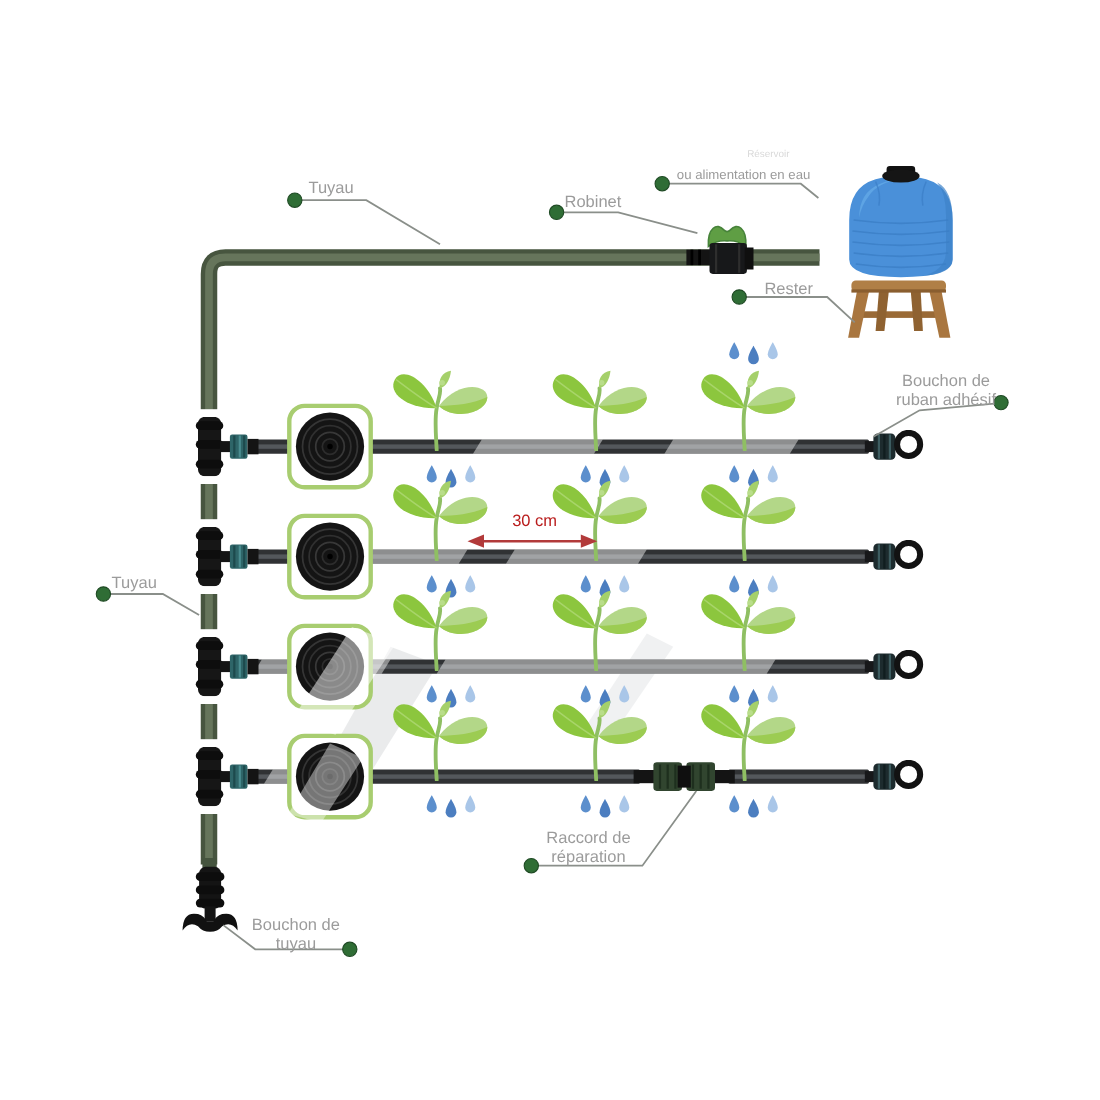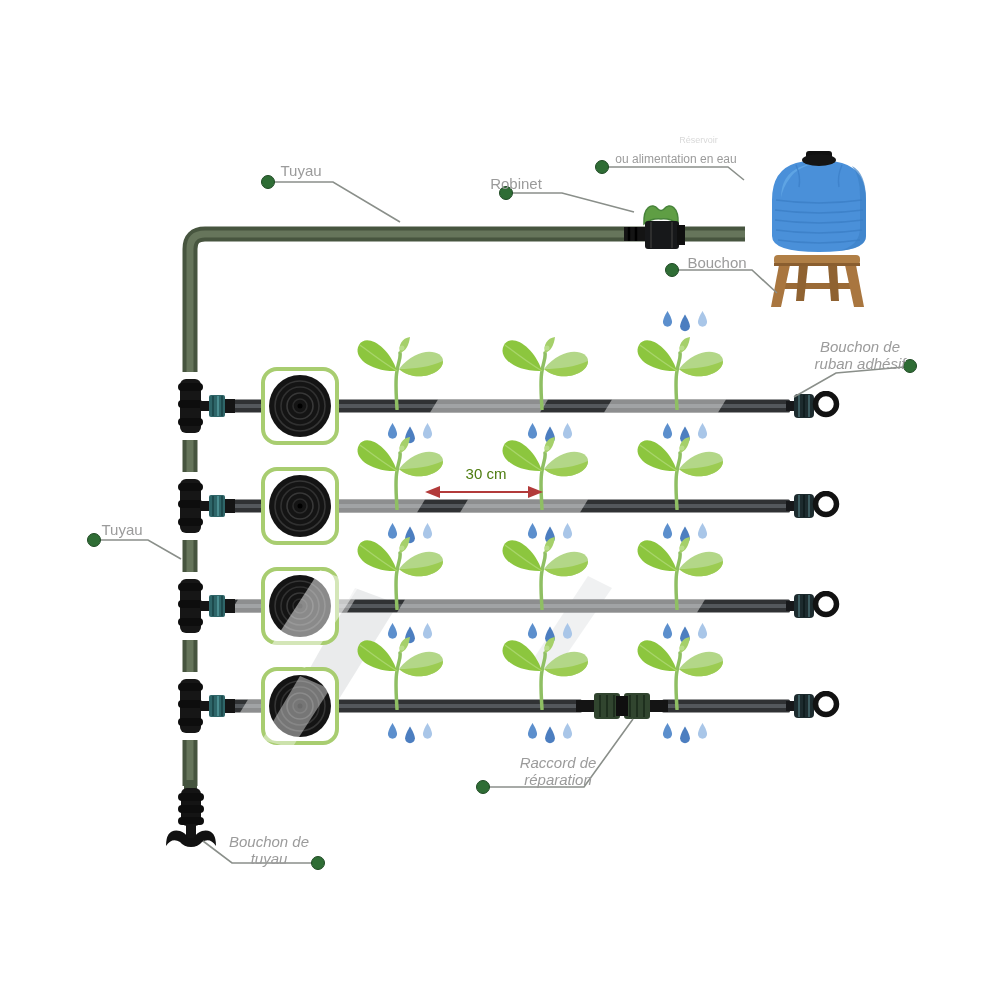--- a/index.html
+++ b/index.html
@@ -1,23 +1,23 @@
 <!DOCTYPE html>
 <html><head>
 <meta charset="utf-8">
 <style>
   html,body{margin:0;padding:0;background:#fff;}
   .stage{position:relative;width:1000px;height:1000px;background:#ffffff;overflow:hidden;
          font-family:"Liberation Sans",sans-serif;}
   .stage > svg{position:absolute;left:0;top:0;}
   .lbl{position:absolute;transform:translate(-50%,-50%);color:#9b9b9b;font-size:15px;
        line-height:1.15;text-align:center;white-space:nowrap;}
-  .lbl span{display:block;font-style:italic;}
+  .lbl span{display:block;}
   .lbl-faint{color:#d9d9d9;font-size:9px;padding-left:43px;}
-  .lbl-measure{color:#4d7c0f;font-size:15px;}
+  .lbl-measure{color:#b91c1c;font-size:15px;}
 </style>
 </head>
 <body>
 
 <div class="stage">
 
 <svg width="1000" height="1000" viewBox="0 0 1000 1000">
   <defs>
     <symbol id="sym-tee" viewBox="0 0 62 54">
       <rect x="5" y="0" width="21" height="54" rx="6" fill="#161616"></rect>
@@ -281,29 +281,29 @@
   <g>
     <line x1="437" y1="492" x2="531" y2="492" stroke="#b23a3a" stroke-width="2.2"></line>
     <polygon points="425,492 440,486 440,498" fill="#b23a3a"></polygon>
     <polygon points="543,492 528,486 528,498" fill="#b23a3a"></polygon>
   </g>
 </svg>
 
 <div class="lbl" style="left:301px;top:171px">Tuyau</div>
 <div class="lbl lbl-faint" style="left:677px;top:140px">Réservoir</div>
 <div class="lbl" style="left:676px;top:160px;font-size:12px">ou alimentation en eau</div>
-<div class="lbl" style="left:516px;top:184px">Robinet</div>
-<div class="lbl" style="left:717px;top:263px">Bouchon</div>
+<div class="lbl" style="left:539px;top:184px">Robinet</div>
+<div class="lbl" style="left:717px;top:263px">Rester</div>
 <div class="lbl" style="left:860px;top:355px">
   <span>Bouchon de</span>
   <span>ruban adhésif</span>
 </div>
 <div class="lbl" style="left:122px;top:530px">Tuyau</div>
 <div class="lbl lbl-measure" style="left:486px;top:474px">30 cm</div>
-<div class="lbl" style="left:558px;top:771px">
+<div class="lbl" style="left:535px;top:771px">
   <span>Raccord de</span>
   <span>réparation</span>
 </div>
 <div class="lbl" style="left:269px;top:850px">
   <span>Bouchon de</span>
   <span>tuyau</span>
 </div>
 
 </div>
 

